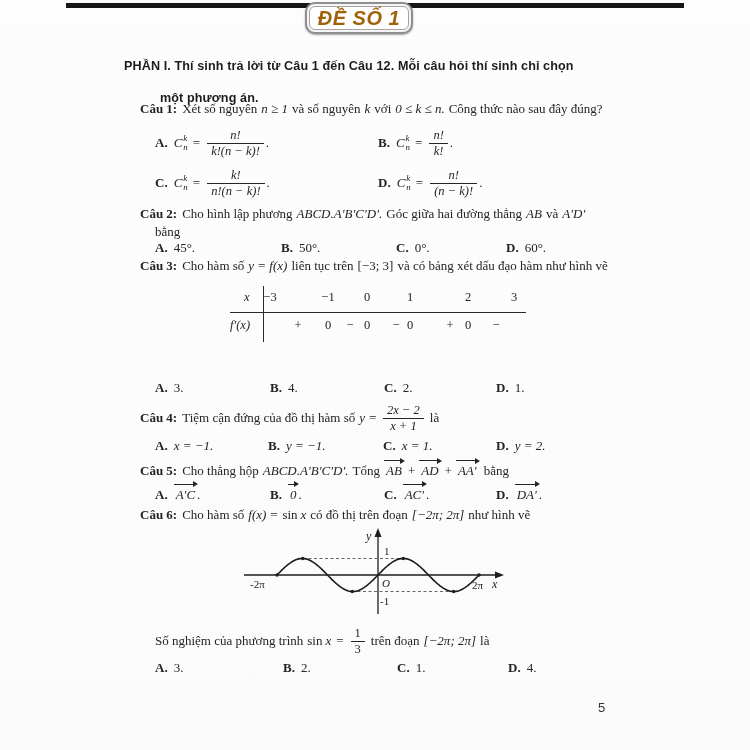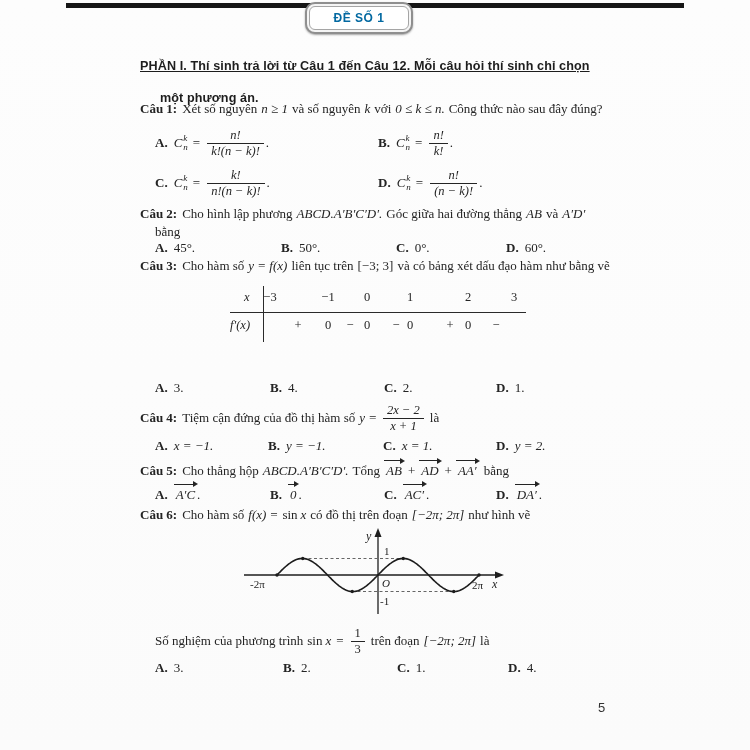--- a/index.html
+++ b/index.html
@@ -7,21 +7,21 @@
   body { font-family:"Liberation Serif", serif; color:#242424; position:relative; overflow:hidden; }
   #page { position:absolute; inset:0; background:linear-gradient(180deg,#fdfdfd,#fbfbfb); }
 
   .topbar { position:absolute; left:66px; top:3px; width:618px; height:5px; background:#161616; }
 
   .title-box { position:absolute; left:305px; top:2px; width:108px; height:32px;
     border:2px solid #8f8f8f; border-radius:10px; background:#f5f5f5; padding:2px;
     box-shadow:0 1px 2px rgba(0,0,0,.35); }
   .title-inner { width:100%; height:100%; border:1px solid #a5a5a5; border-radius:6px; background:#fff;
     display:flex; align-items:center; justify-content:center;
-    font-family:"Liberation Sans", sans-serif; font-weight:bold; font-size:12px; color:#0369a1; letter-spacing:.5px; }
+    font-family:"Liberation Sans", sans-serif; font-weight:bold; font-size:20px; color:#a16207; letter-spacing:.5px;font-style:italic; }
 
   .line { position:absolute; white-space:nowrap; font-size:13px; }
   .sans { font-family:"Liberation Sans", sans-serif; font-weight:bold; font-size:12.6px; color:#1d1d1d; letter-spacing:.1px; }
   .it { font-style:italic; }
   .qlabel { font-weight:bold; margin-right:5px; }
   .seg { margin-right:4px; }
   .seg:last-child { margin-right:0; }
 
   .opt { position:absolute; display:flex; align-items:center; white-space:nowrap; font-size:13px; }
   .opt .letter { font-weight:bold; margin-right:6px; }
@@ -55,21 +55,21 @@
 <body>
 
 <div id="page">
 
   <div class="topbar"></div>
 
   <div class="title-box">
     <div class="title-inner">ĐỀ SỐ 1</div>
   </div>
 
-  <div class="line sans" style="left:140px; top:59px;text-decoration:underline;">PHẦN I. Thí sinh trả lời từ Câu 1 đến Câu 12. Mỗi câu hỏi thí sinh chỉ chọn</div>
+  <div class="line sans" style="left:124px; top:59px;">PHẦN I. Thí sinh trả lời từ Câu 1 đến Câu 12. Mỗi câu hỏi thí sinh chỉ chọn</div>
   <div class="line sans" style="left:160px; top:91px;">một phương án.</div>
 
   <div class="line" style="left:140px; top:101px;text-align:right;">
     <span class="qlabel">Câu 1:</span><span class="seg">Xét số nguyên</span><span class="seg it">n ≥ 1</span><span class="seg">và số nguyên</span><span class="seg it">k</span><span class="seg">với</span><span class="seg it">0 ≤ k ≤ n.</span><span class="seg">Công thức nào sau đây đúng?</span>
   </div>
 
   <div class="opt" style="left:155px; top:124px; height:38px;">
     <span class="letter">A.</span>
     <span class="it">C</span>
       <span class="ss">
@@ -142,21 +142,21 @@
   <div class="opt" style="left:396px; top:240px;">
       <span class="letter">C.</span>
       <span>0°.</span>
     </div>
   <div class="opt" style="left:506px; top:240px;">
       <span class="letter">D.</span>
       <span>60°.</span>
     </div>
 
   <div class="line" style="left:140px; top:258px;">
-    <span class="qlabel">Câu 3:</span><span class="seg">Cho hàm số</span><span class="seg it">y = f(x)</span><span class="seg">liên tục trên</span><span class="seg">[−3; 3]</span><span class="seg">và có bảng xét dấu đạo hàm như bằng vẽ</span>
+    <span class="qlabel">Câu 3:</span><span class="seg">Cho hàm số</span><span class="seg it">y = f(x)</span><span class="seg">liên tục trên</span><span class="seg">[−3; 3]</span><span class="seg">và có bảng xét dấu đạo hàm như hình vẽ</span>
   </div>
 
   <div class="sign-table">
     <span class="rowlabel" style="left:16px; top:4px;">x</span>
     <span class="rowlabel" style="left:2px; top:32px;">f′(x)</span>
     <div class="vline"></div>
     <div class="hline"></div>
     <span class="cell" style="left:42px; top:4px;">−3</span>
     <span class="cell" style="left:100px; top:4px;">−1</span>
     <span class="cell" style="left:139px; top:4px;">0</span>

